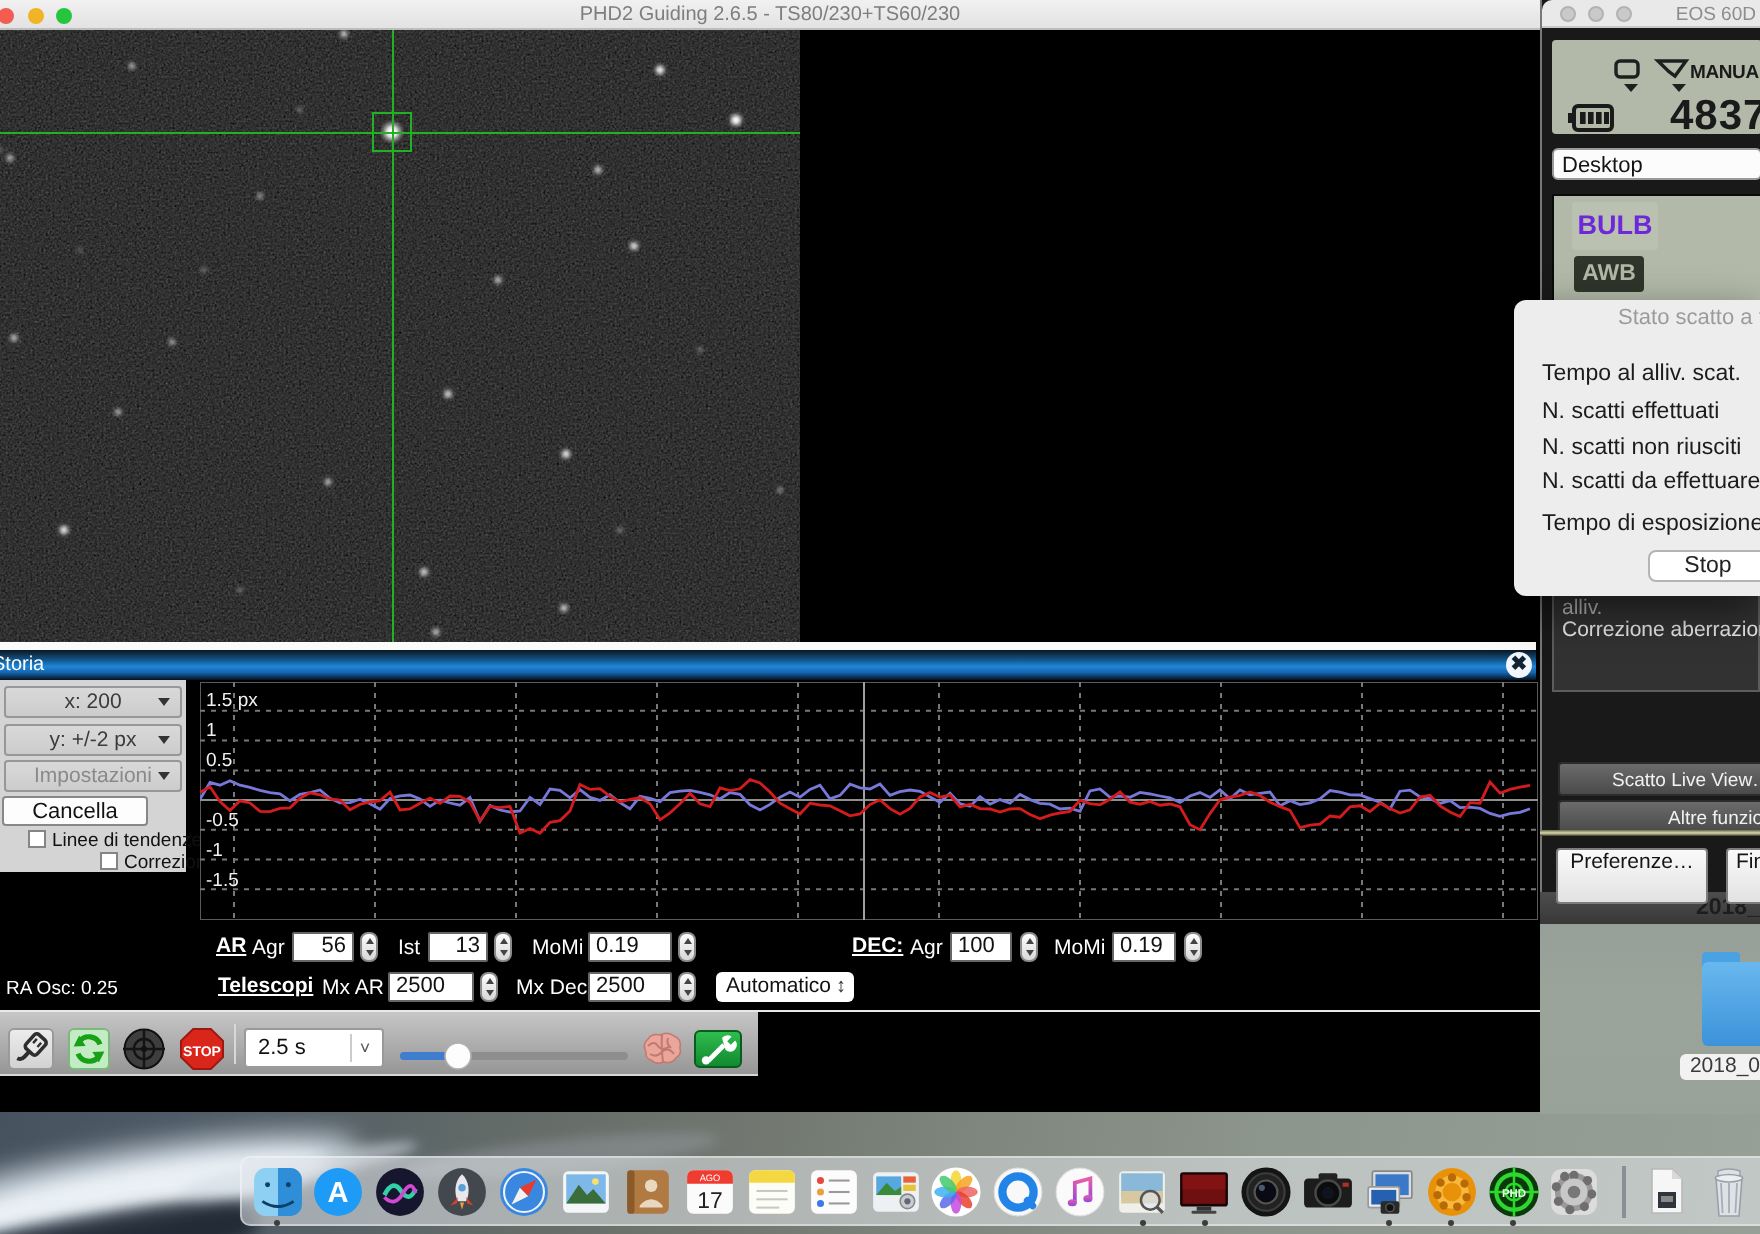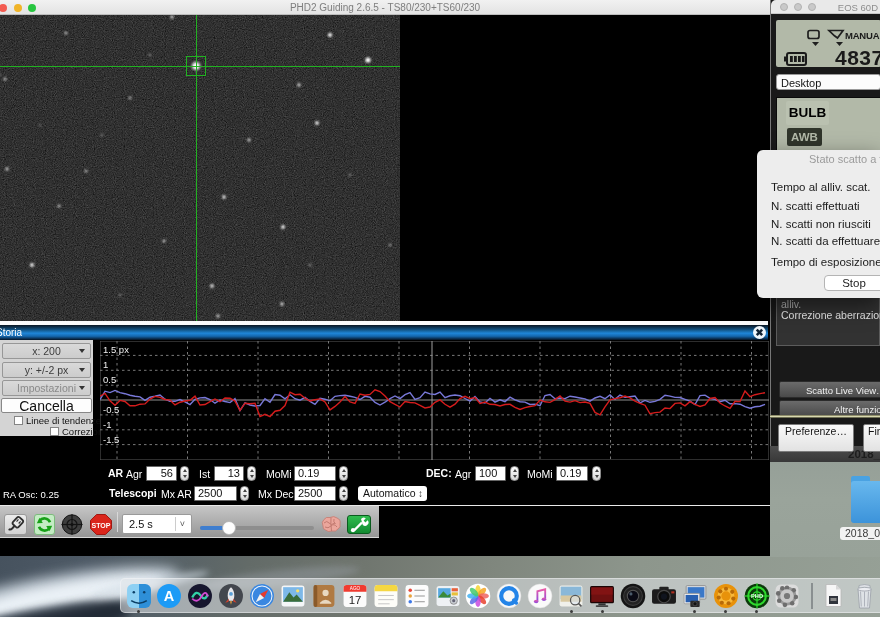--- a/index.html
+++ b/index.html
@@ -25,27 +25,27 @@
 #histwhite { left:0; top:321px; width:768px; height:4px; background:#fbfbfb; }
 #histbar { left:0; top:325px; width:768px; height:15px;
  background:linear-gradient(180deg,#0b1622 0%, #11507f 30%, #1f86d8 55%, #1466ad 75%, #051222 100%); }
 #histbar .cap { position:absolute; left:-4px; top:1.5px; color:#fff; font-size:10px; }
 #histclose { position:absolute; left:753px; top:1px; width:13px; height:13px; border-radius:50%; background:#f0f6fb; color:#123; font-size:10px; font-weight:bold; text-align:center; line-height:13px; }
 
 
 #lp { left:0; top:340px; width:93px; height:96px; background:#d4d4d4; }
 .dd { position:absolute; left:2px; width:89px; height:16px; background:linear-gradient(#d9d9d9,#cccccc); border:1px solid #979797; border-radius:2px; font-size:10.5px; color:#3c3c3c; text-align:center; line-height:15px; }
 .dd .ar { position:absolute; right:5px; top:5px; width:0; height:0; border-left:3.5px solid transparent; border-right:3.5px solid transparent; border-top:4.5px solid #333; }
-#btnCanc { position:absolute; left:1px; top:58px; width:91px; height:15px; background:#fdfdfd; border:1px solid #888; border-radius:2px; font-size:14px; color:#111; text-align:center; line-height:14px; }
+#btnCanc { position:absolute; left:1px; top:58px; width:73px; height:15px; background:#fdfdfd; border:1px solid #888; border-radius:2px; font-size:11px; color:#111; text-align:center; line-height:14px; }
 .cbrow { position:absolute; left:2px; height:11px; font-size:9.5px; color:#111; white-space:nowrap; }
 .cbrow .box { display:inline-block; width:9px; height:9px; background:#fff; border:1px solid #858585; vertical-align:-1px; margin-right:3px; }
 
 
 .wt { position:absolute; color:#fff; font-size:10.5px; white-space:nowrap; }
-.wtb { position:absolute; color:#fff; font-size:10.5px; font-weight:bold; white-space:nowrap; }
+.wtb { position:absolute; color:#fff; font-size:10.5px; font-weight:bold; white-space:nowrap;text-decoration:underline; }
 .inp { position:absolute; height:15px; background:#fff; border:1px solid #666; border-radius:1px; font-size:11px; color:#111; line-height:13px; padding:0 3px; }
 .inp.r { text-align:right; }
 .step { position:absolute; width:9px; height:15px; background:linear-gradient(#fdfdfd,#d8d8d8); border:1px solid #8a8a8a; border-radius:4px; }
 .step:before { content:""; position:absolute; left:1.5px; top:2px; border-left:2.5px solid transparent; border-right:2.5px solid transparent; border-bottom:3px solid #444; }
 .step:after { content:""; position:absolute; left:1.5px; bottom:2px; border-left:2.5px solid transparent; border-right:2.5px solid transparent; border-top:3px solid #444; }
 #autodd { position:absolute; left:358px; top:486px; width:69px; height:15px; background:#fff; border-radius:3px; font-size:10.5px; color:#111; line-height:15px; padding-left:5px; }
 #autodd .ud { position:absolute; right:4px; top:0px; font-size:10px; color:#333; line-height:15px; font-weight:bold; }
 
 
 #tbline { left:0; top:505px; width:770px; height:1px; background:#e9e9e9; }
@@ -62,21 +62,21 @@
 #status .cal { position:absolute; left:721px; top:3px; color:#cfc32a; font-size:10.5px; }
 #gdot { position:absolute; left:744px; top:2.5px; width:12px; height:11px; border-radius:50%; background:radial-gradient(circle at 35% 30%, #5df05d, #12a612 70%, #067a06); }
 
 
 #eos { left:770px; top:0; width:110px; height:446px; background:#191919; border-left:1px solid #787878; }
 #eostitle { position:absolute; left:0; top:0; width:110px; height:14px; background:#e9e9e9; border-radius:5px 0 0 0; border-bottom:1px solid #c8c8c8; }
 #eostitle .d { position:absolute; top:3px; width:8px; height:8px; border-radius:50%; background:#c9c9c9; border:0.5px solid #b2b2b2; }
 #eostitle .t { position:absolute; right:3px; top:1.5px; font-size:9.5px; color:#8d8d8d; }
 .lcd { position:absolute; left:5px; width:105px; background:#b2b9a8; }
 #desktopPill { position:absolute; left:5px; top:74px; width:105px; height:16px; background:#fcfcfc; border-radius:3px; font-size:11px; color:#141414; line-height:16px; padding-left:4px; border:1px solid #9a9a9a; }
-#bulb { position:absolute; left:9px; top:3px; width:43px; height:24px; background:#bac1b0; color:#000000; font-weight:bold; font-size:13.5px; text-align:center; line-height:24px; border-radius:2px; }
+#bulb { position:absolute; left:9px; top:3px; width:43px; height:24px; background:#bac1b0; color:#6d28d9; font-weight:bold; font-size:13.5px; text-align:center; line-height:24px; border-radius:2px; }
 #awb { position:absolute; left:10px; top:30px; width:35px; height:18px; background:#30352b; color:#b2b9a8; font-weight:bold; font-size:11.5px; text-align:center; line-height:18px; border-radius:2px; }
 
 #corrPanel { left:776px; top:250px; width:104px; height:96px; background:#323232; border:1px solid #5c5c5c; }
 #corrPanel .r1 { position:absolute; left:4px; color:#e8e8e8; font-size:10.5px; white-space:nowrap; }
 .eosbtn { position:absolute; left:779px; width:110px; height:17px; white-space:nowrap; overflow:visible; background:linear-gradient(#6b6b6b,#4a4a4a); border:1px solid #2b2b2b; border-radius:2px; color:#f2f2f2; font-size:10.5px; }
 #eosdivider { left:770px; top:415px; width:110px; height:3px; background:linear-gradient(#6a6948,#d8d8b0,#3a3a26); }
 .graybtn { position:absolute; height:28px; background:linear-gradient(#fafafa,#e2e2e2); border:1px solid #7c7c7c; border-radius:2px; font-size:10.5px; color:#151515; text-align:center; line-height:12px; }
 
 
 #popup { left:757px; top:150px; width:123px; height:148px; background:#ededed; border-radius:6px 0 0 6px; box-shadow:0 8px 22px rgba(0,0,0,0.55); }

